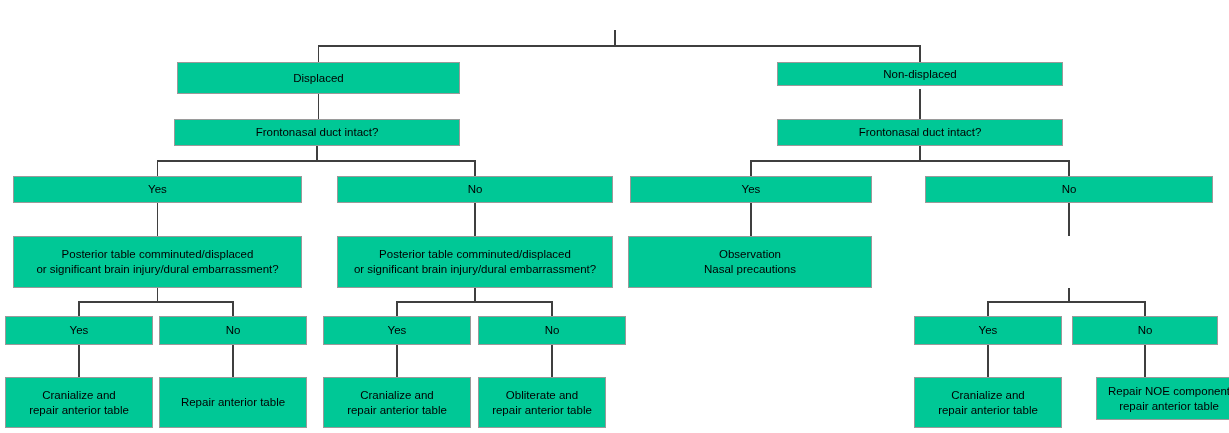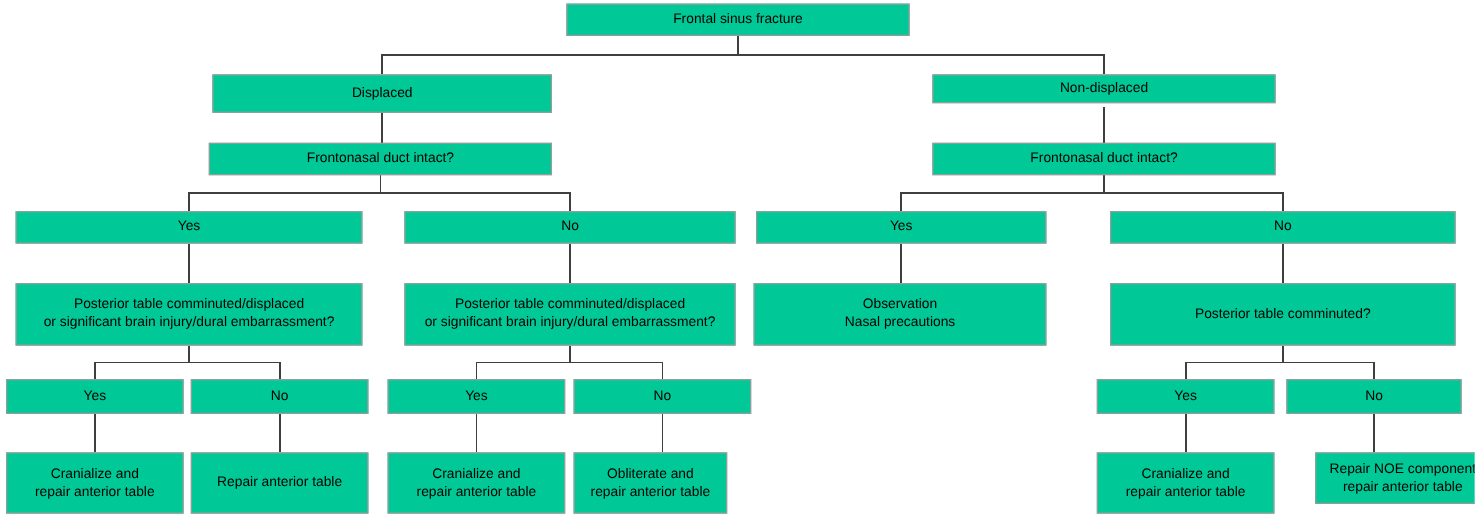--- a/index.html
+++ b/index.html
@@ -62,36 +62,34 @@
       <polyline points="1069,288 1069,302 988,302 988,316" fill="none" stroke="#3f3f3f" stroke-width="1.5" shape-rendering="crispEdges"></polyline>
       <polyline points="1069,288 1069,302 1145,302 1145,316" fill="none" stroke="#3f3f3f" stroke-width="1.5" shape-rendering="crispEdges"></polyline>
       <polyline points="79,345 79,377" fill="none" stroke="#3f3f3f" stroke-width="1.5" shape-rendering="crispEdges"></polyline>
       <polyline points="233,345 233,377" fill="none" stroke="#3f3f3f" stroke-width="1.5" shape-rendering="crispEdges"></polyline>
       <polyline points="397,345 397,377" fill="none" stroke="#3f3f3f" stroke-width="1.5" shape-rendering="crispEdges"></polyline>
       <polyline points="552,345 552,377" fill="none" stroke="#3f3f3f" stroke-width="1.5" shape-rendering="crispEdges"></polyline>
       <polyline points="988,345 988,377" fill="none" stroke="#3f3f3f" stroke-width="1.5" shape-rendering="crispEdges"></polyline>
       <polyline points="1145,345 1145,377" fill="none" stroke="#3f3f3f" stroke-width="1.5" shape-rendering="crispEdges"></polyline>
     </svg>
 
-<div class="node" style="left: 472px; top: 3px; width: 286px; height: 27px; background: rgb(0, 200, 150); border-color: rgb(154, 154, 154); color: rgb(0, 0, 0);">Frontal sinus fracture</div>
     <div class="node" style="left: 177px; top: 62px; width: 283px; height: 32px; background: rgb(0, 200, 150); border-color: rgb(154, 154, 154); color: rgb(0, 0, 0);">Displaced</div>
     <div class="node" style="left: 777px; top: 62px; width: 286px; height: 24px; background: rgb(0, 200, 150); border-color: rgb(154, 154, 154); color: rgb(0, 0, 0);">Non-displaced</div>
     <div class="node" style="left: 174px; top: 119px; width: 286px; height: 27px; background: rgb(0, 200, 150); border-color: rgb(154, 154, 154); color: rgb(0, 0, 0);">Frontonasal duct intact?</div>
     <div class="node" style="left: 777px; top: 119px; width: 286px; height: 27px; background: rgb(0, 200, 150); border-color: rgb(154, 154, 154); color: rgb(0, 0, 0);">Frontonasal duct intact?</div>
     <div class="node" style="left: 13px; top: 176px; width: 289px; height: 27px; background: rgb(0, 200, 150); border-color: rgb(154, 154, 154); color: rgb(0, 0, 0);">Yes</div>
     <div class="node" style="left: 337px; top: 176px; width: 276px; height: 27px; background: rgb(0, 200, 150); border-color: rgb(154, 154, 154); color: rgb(0, 0, 0);">No</div>
     <div class="node" style="left: 630px; top: 176px; width: 242px; height: 27px; background: rgb(0, 200, 150); border-color: rgb(154, 154, 154); color: rgb(0, 0, 0);">Yes</div>
     <div class="node" style="left: 925px; top: 176px; width: 288px; height: 27px; background: rgb(0, 200, 150); border-color: rgb(154, 154, 154); color: rgb(0, 0, 0);">No</div>
     <div class="node" style="left: 13px; top: 236px; width: 289px; height: 52px; background: rgb(0, 200, 150); border-color: rgb(154, 154, 154); color: rgb(0, 0, 0);">Posterior table comminuted/displaced
 or significant brain injury/dural embarrassment?</div>
     <div class="node" style="left: 337px; top: 236px; width: 276px; height: 52px; background: rgb(0, 200, 150); border-color: rgb(154, 154, 154); color: rgb(0, 0, 0);">Posterior table comminuted/displaced
 or significant brain injury/dural embarrassment?</div>
     <div class="node" style="left: 628px; top: 236px; width: 244px; height: 52px; background: rgb(0, 200, 150); border-color: rgb(154, 154, 154); color: rgb(0, 0, 0);">Observation
 Nasal precautions</div>
-    <div class="node" style="left: 925px; top: 236px; width: 288px; height: 52px; background: rgb(0, 200, 150); border-color: rgb(154, 154, 154); color: rgb(0, 0, 0);">Posterior table comminuted?</div>
     <div class="node" style="left: 5px; top: 316px; width: 148px; height: 29px; background: rgb(0, 200, 150); border-color: rgb(154, 154, 154); color: rgb(0, 0, 0);">Yes</div>
     <div class="node" style="left: 159px; top: 316px; width: 148px; height: 29px; background: rgb(0, 200, 150); border-color: rgb(154, 154, 154); color: rgb(0, 0, 0);">No</div>
     <div class="node" style="left: 323px; top: 316px; width: 148px; height: 29px; background: rgb(0, 200, 150); border-color: rgb(154, 154, 154); color: rgb(0, 0, 0);">Yes</div>
     <div class="node" style="left: 478px; top: 316px; width: 148px; height: 29px; background: rgb(0, 200, 150); border-color: rgb(154, 154, 154); color: rgb(0, 0, 0);">No</div>
     <div class="node" style="left: 914px; top: 316px; width: 148px; height: 29px; background: rgb(0, 200, 150); border-color: rgb(154, 154, 154); color: rgb(0, 0, 0);">Yes</div>
     <div class="node" style="left: 1072px; top: 316px; width: 146px; height: 29px; background: rgb(0, 200, 150); border-color: rgb(154, 154, 154); color: rgb(0, 0, 0);">No</div>
     <div class="node" style="left: 5px; top: 377px; width: 148px; height: 51px; background: rgb(0, 200, 150); border-color: rgb(154, 154, 154); color: rgb(0, 0, 0);">Cranialize and
 repair anterior table</div>
     <div class="node" style="left: 159px; top: 377px; width: 148px; height: 51px; background: rgb(0, 200, 150); border-color: rgb(154, 154, 154); color: rgb(0, 0, 0);">Repair anterior table</div>
     <div class="node" style="left: 323px; top: 377px; width: 148px; height: 51px; background: rgb(0, 200, 150); border-color: rgb(154, 154, 154); color: rgb(0, 0, 0);">Cranialize and

